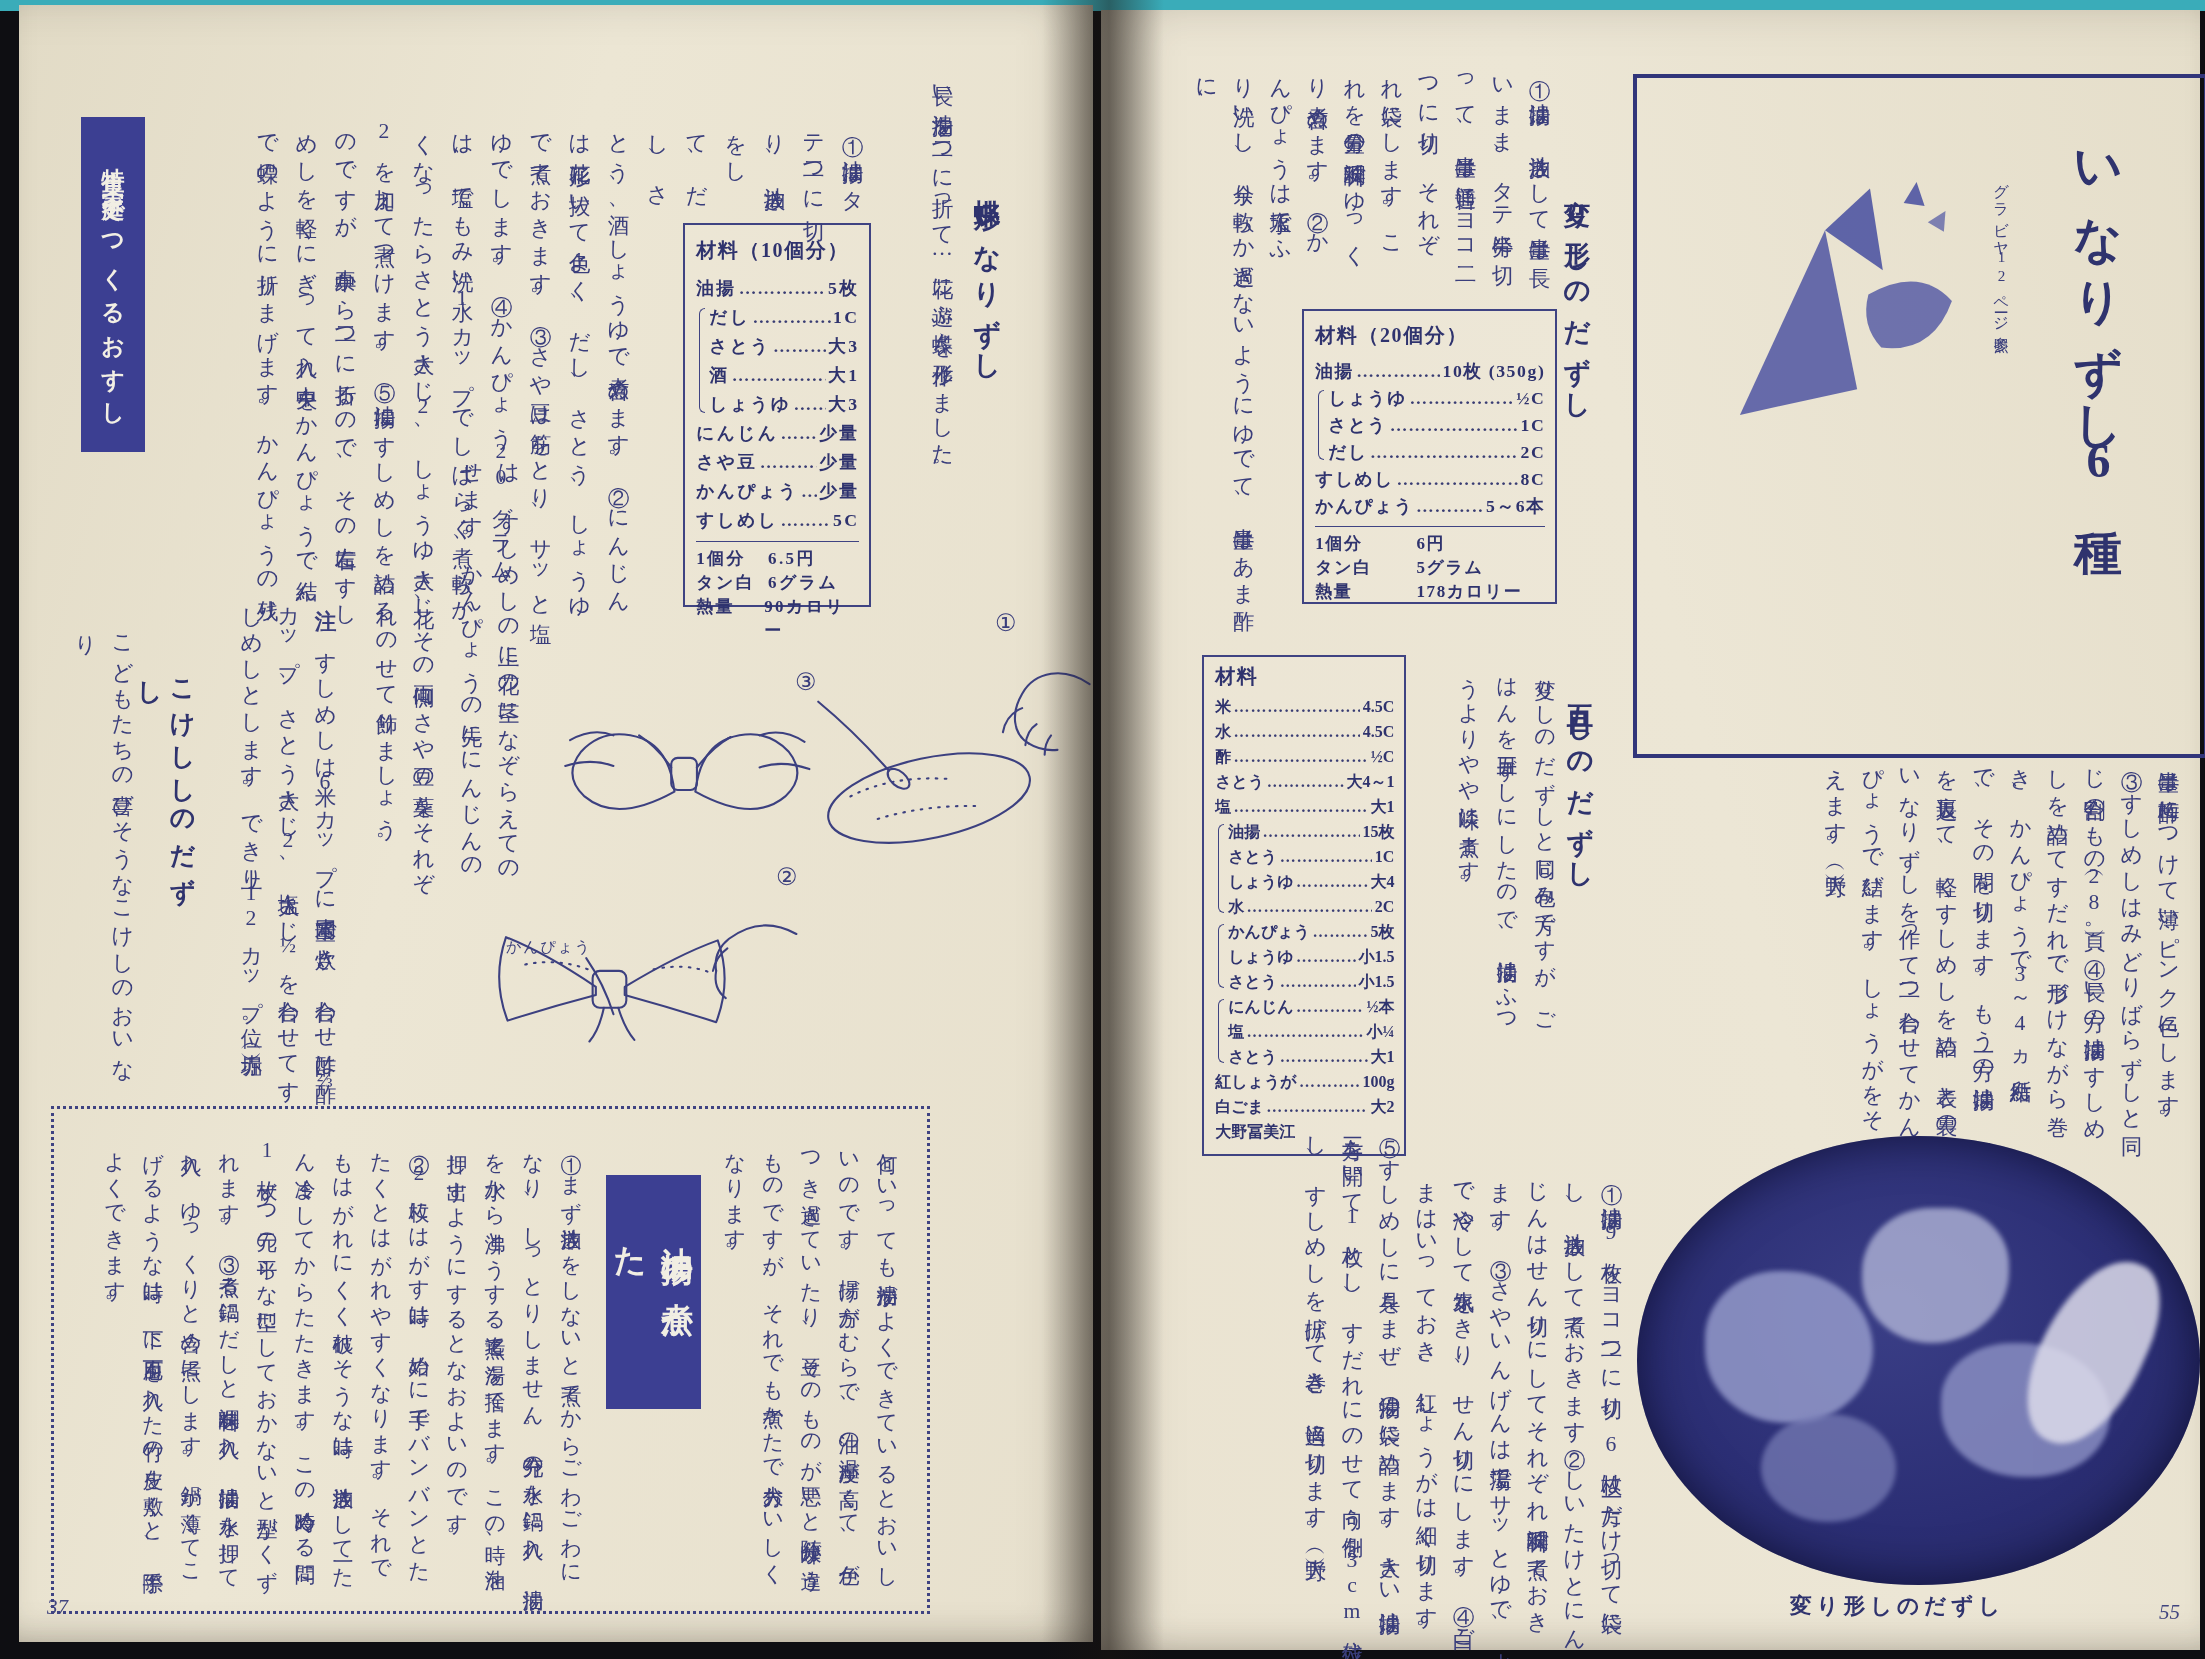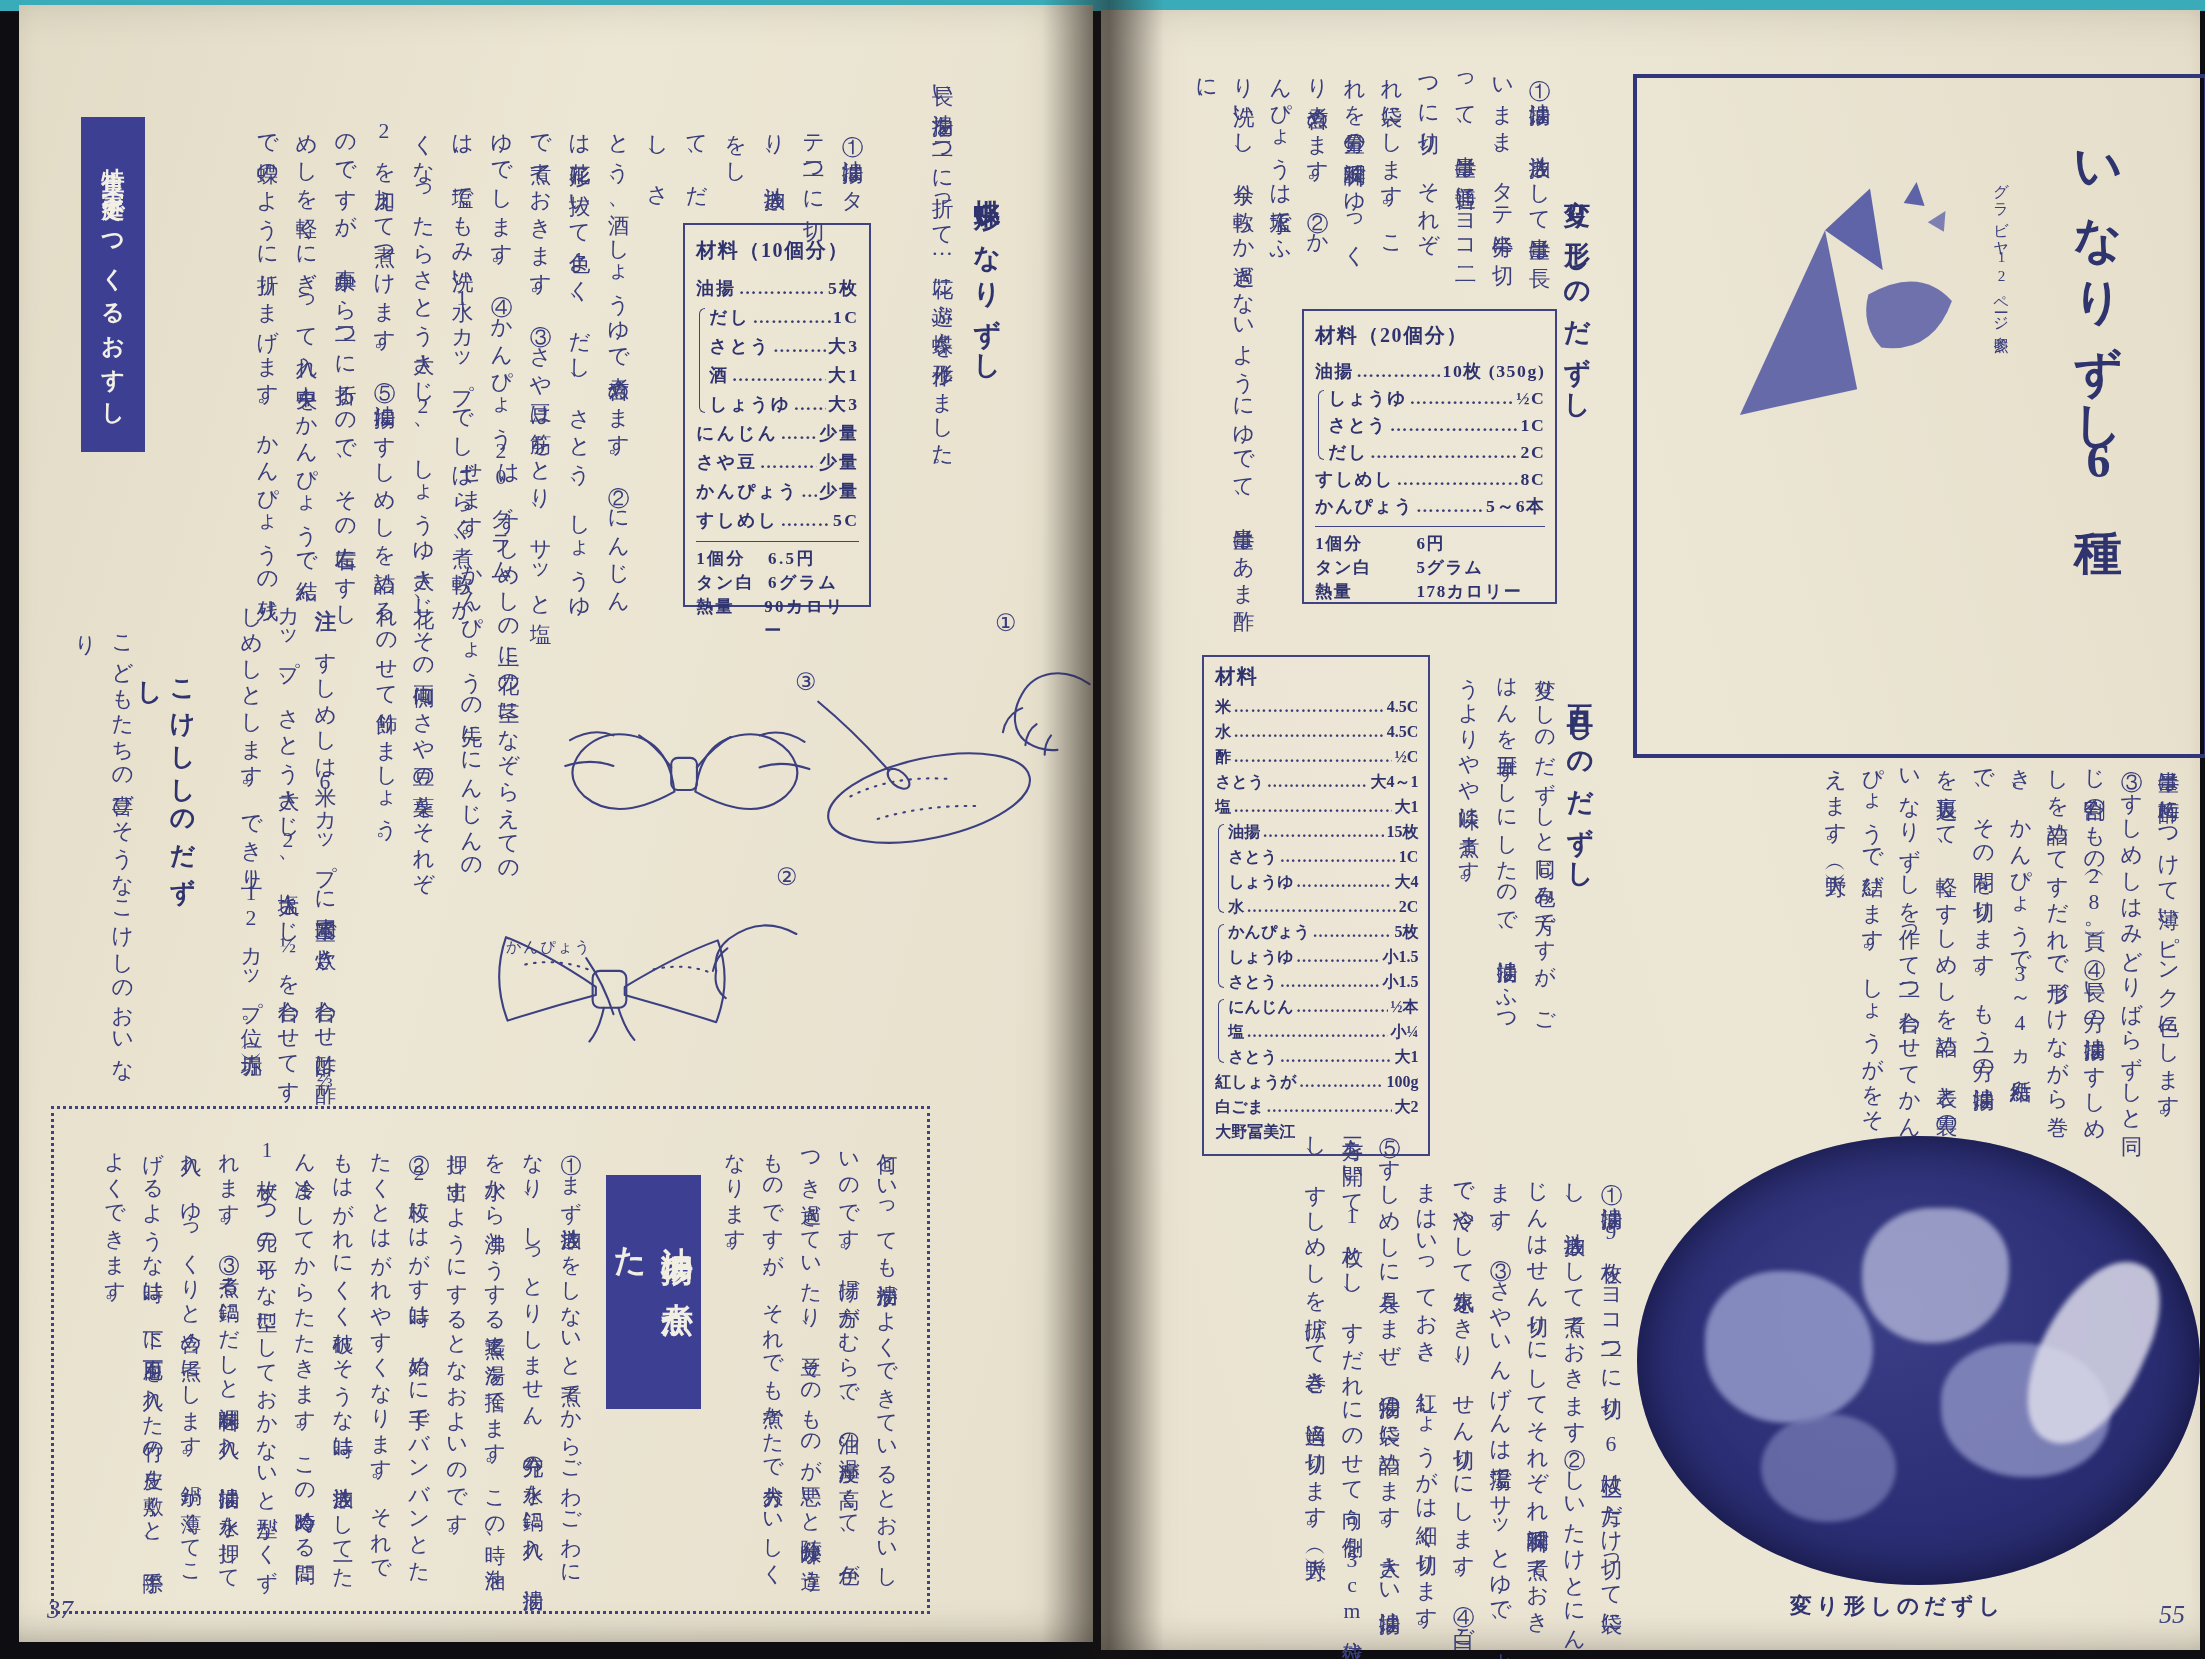--- a/index.html
+++ b/index.html
@@ -43,21 +43,21 @@
   .box2 .ib-frow{font-size:17px;line-height:24px;}
   .box3 .ib-row{font-size:16px;line-height:25px;}
   .tips{border:3.2px dotted #3f4382;z-index:2;}
   .tips-h{background:#3c3f92;display:flex;align-items:center;justify-content:center;}
   .tips-h span{color:#f1eee3;font-size:32px;line-height:47px;letter-spacing:6.4px;font-weight:bold;height:141px;}
   .mast{border:4px solid #31357a;}
   .photo{border-radius:50%;background:radial-gradient(ellipse at 45% 40%,#3a3e86 0%,#2b2e74 55%,#232662 100%);
          overflow:hidden;box-shadow:inset 0 0 48px rgba(0,0,20,.6);}
   .photo .blob{position:absolute;filter:blur(2.4px);}
   .cap{font-size:21.7px;font-weight:bold;letter-spacing:4.8px;color:#2f336e;}
-  .pnum{font-size:26px;font-style:italic;color:#41457f;font-family:"Liberation Serif",serif;}
+  .pnum{font-size:21px;font-style:italic;color:#41457f;font-family:"Liberation Serif",serif;}
   .figlab{font-size:24px;color:#3a3e7c;font-family:"DejaVu Sans","Liberation Sans",sans-serif;}
   .ann{font-size:15.2px;color:#3a3e7c;letter-spacing:1.6px;}
   svg.sk{stroke:#3c4080;fill:none;stroke-width:2.6;stroke-linecap:round;stroke-linejoin:round;}
 </style>
 </head>
 <body>
 
 <div class="canvas">
   <div class="teal"></div>
   <div class="page pl"></div>
@@ -297,21 +297,21 @@
         </div>
     </div>
     <span>①油揚は、油抜きして半量は長いまま、タテ半分に切って、半量は普通にヨコ二つに切り、それぞれ袋にします。これを分量の調味料でゆっくり煮含めます。②かんぴょうは塩水でふり洗いし、余り軟らか過ぎないようにゆでて、半量はあま酢に、</span>
   </div>
 
   <div class="a v body-t" style="left:1652px;top:754px;width:534px;height:387px;">半量は梅酢につけて薄いピンク色にします。③すしめしはみどりばらずしと同じ割合のもの（28頁）。④長い方の油揚はすしめしを詰めてすだれで形づけながら巻き、かんぴょうで3～4ヵ所結んで、その間を切ります。もう一方の油揚は、半量を裏返して、軽くすしめしを詰め、表と裏のいなりずしを作って二つ合わせてかんぴょうで結びます。しょうがをそえます。（大野）</div>
 
   <div class="a v hd" style="left:1562px;top:684px;height:273px;font-size:26.5px;letter-spacing:6.4px;">五目しのだずし</div>
   <div class="a v" style="left:1444px;top:663px;width:120px;height:365px;font-size:21px;line-height:38px;letter-spacing:1.6px;">変りしのだずしと同じ包み方ですが、ごはんを五目ずしにしたので、油揚はふつうよりやや淡味に煮ます。</div>
 
-  <div class="ibox box3 a" style="left:1202px;top:655px;width:228px;height:501px;">
+  <div class="ibox box3 a" style="left:1202px;top:655px;width:204px;height:501px;">
     <div class="hdr">材料</div>
     <div>
 
         <div class="ib-row">
           <span class="ib-name">米</span>
           <span class="ib-dots"></span>
           <span class="ib-qty">4.5C</span>
         </div>
 
         <div class="ib-row">

